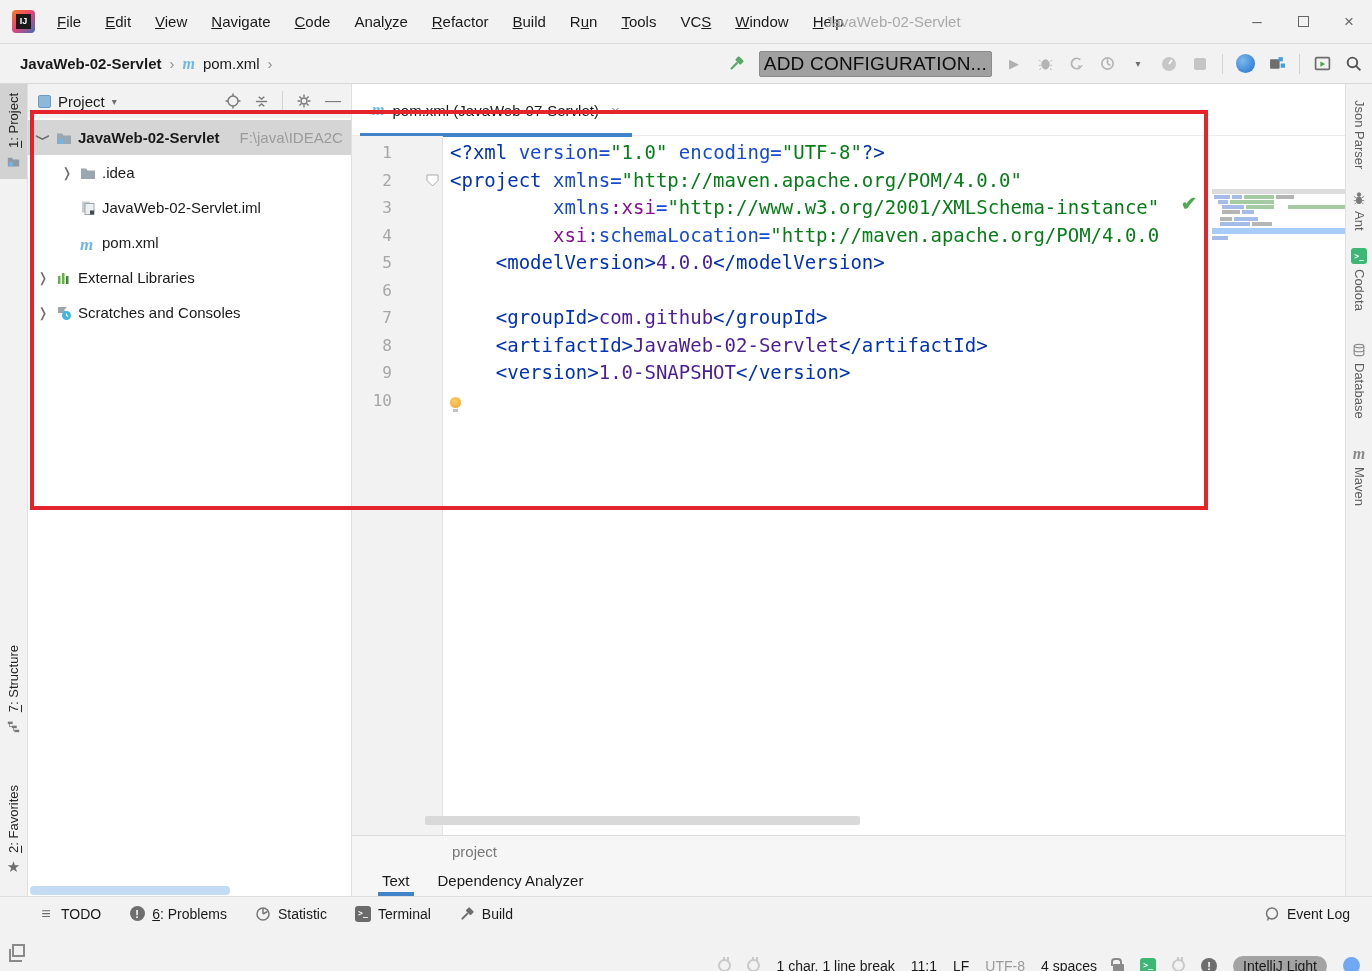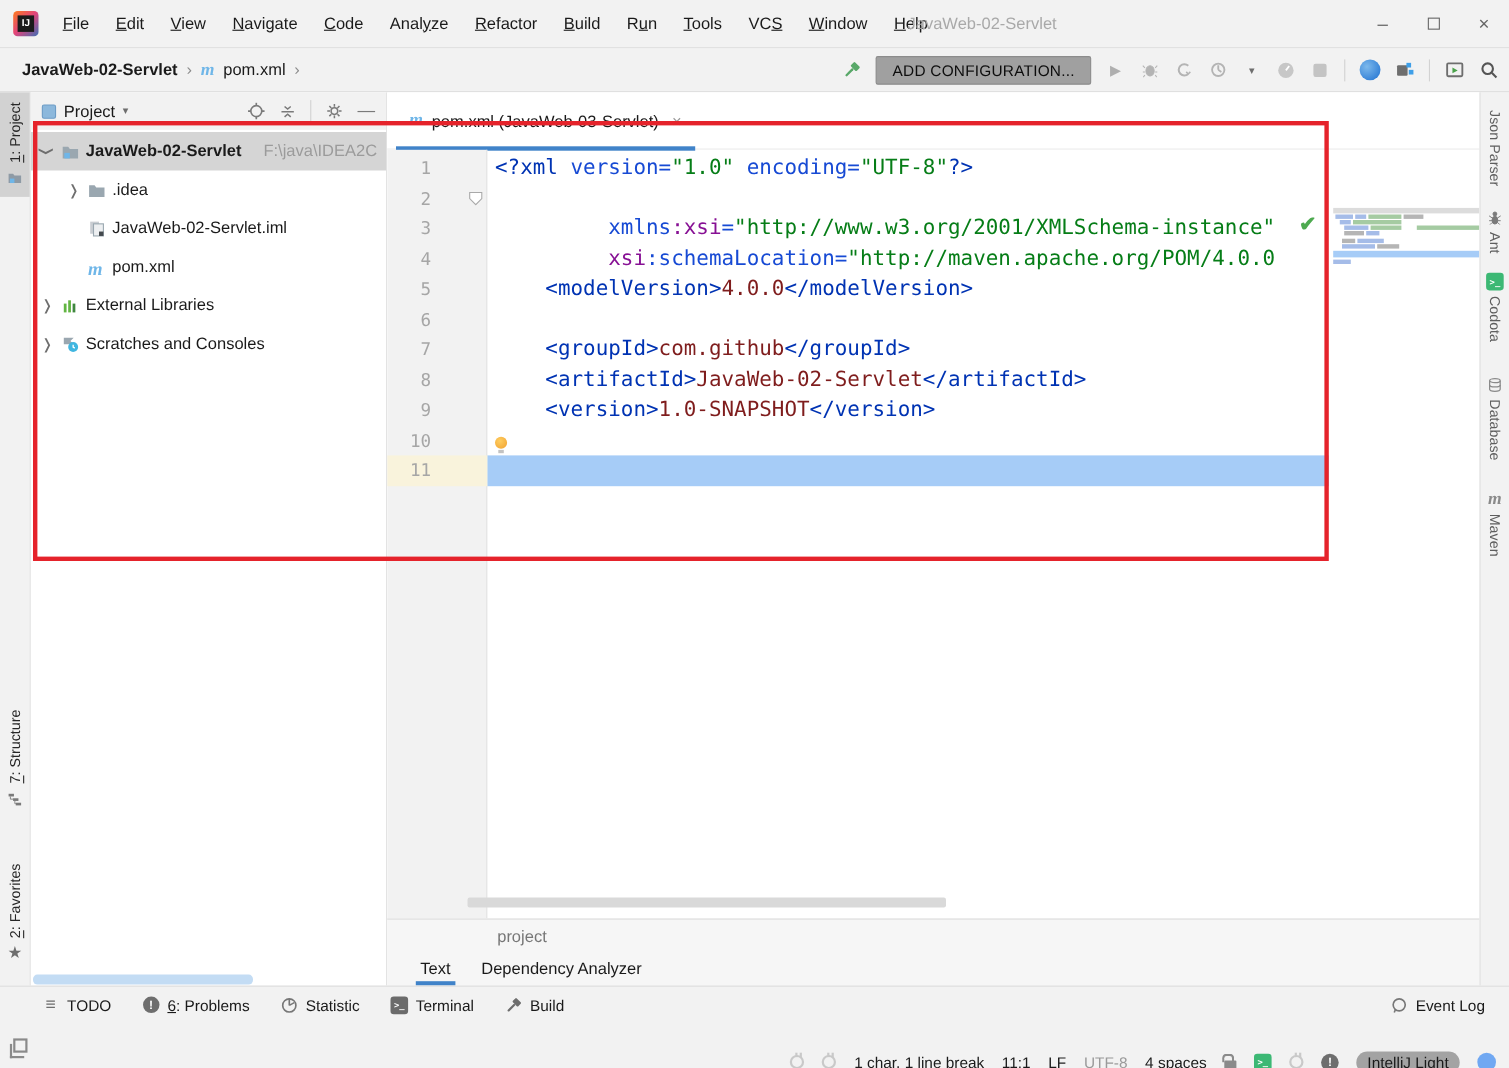--- a/index.html
+++ b/index.html
@@ -24,22 +24,22 @@
 
   
   #toolbar { position:absolute; left:0; top:44px; width:1372px; height:40px;
     background:#F2F2F2; border-bottom:1px solid #D9D9D9; display:flex; align-items:center; }
   #breadcrumb { display:flex; align-items:center; gap:8px; padding-left:20px; font-size:15px; }
   .crumb-sep { color:#8C8C8C; font-size:15px; }
   .mvn-m { color:#6FB6E8; font-weight:bold; font-style:italic; font-family:"Liberation Serif",serif; font-size:16px; }
   #toolbar-right { margin-left:auto; display:flex; align-items:center; gap:13px; padding-right:10px; }
   .tb-ic { width:18px; height:18px; display:flex; align-items:center; justify-content:center;
     color:#AFAFAF; font-size:13px; cursor:pointer; }
-  #add-config { height:26px; padding:0 14px; background:#A0A0A0; border:1px solid #8C8C8C;
-    border-radius:2px; font-size:14px; color:#0d0d0d; letter-spacing:.2px; display:flex;
+  #add-config { height:26px; padding:0 4px; background:#A0A0A0; border:1px solid #8C8C8C;
+    border-radius:2px; font-size:19px; color:#0d0d0d; letter-spacing:.2px; display:flex;
     align-items:center; cursor:pointer; }
   .vsep { width:1px; height:20px; background:#D2D2D2; }
   .codota-dot { width:19px; height:19px; border-radius:50%;
     background:radial-gradient(circle at 35% 35%, #7db9ec, #1d6fd0); }
 
   
   #main { position:absolute; left:0; top:84px; width:1372px; height:812px; display:flex; }
 
   
   #left-stripe { width:28px; background:#F2F2F2; border-right:1px solid #E0E0E0; position:relative; flex:none; }
@@ -83,21 +83,21 @@
     font-family:"DejaVu Sans Mono", monospace; font-size:19px; }
   .code-line { height:27.5px; display:flex; position:relative; cursor:text; }
   .ln { width:40px; flex:none; text-align:right; font-size:16px; color:#A6A6A6;
     line-height:27.5px; z-index:1; font-family:"DejaVu Sans Mono", monospace; }
   .fc { width:51px; flex:none; display:flex; justify-content:flex-end; align-items:center;
     padding-right:4px; z-index:1; }
   .cl-content { white-space:pre; line-height:27.5px; padding-left:7px; display:flex; align-items:center; }
   .code-line.current .gl { position:absolute; left:0; top:0; width:91px; height:27.5px; background:#F9F3DC; }
   .code-line.selected .cl-content { background:var(--sel); min-width:765px; }
   .tk-tag { color:var(--tag); } .tk-attr { color:var(--attr); }
-  .tk-ns { color:var(--ns); } .tk-str { color:var(--str); } .tk-plain { color:#7f1d1d; }
+  .tk-ns { color:var(--ns); } .tk-str { color:var(--str); } .tk-plain { color:#4c1d95; }
   .bulb { width:11px; height:11px; border-radius:50%;
     background:radial-gradient(circle at 40% 35%, #FFCD60, #F0A12F); position:relative; margin-top:4px; }
   .bulb::after { content:""; position:absolute; left:3px; bottom:-4px; width:5px; height:3px; background:#C2C2C2; }
   #insp-check { position:absolute; left:829px; top:56px; color:var(--check); font-size:19px; font-weight:bold; }
   #minimap { position:absolute; left:860px; top:49px; width:133px; height:62px; cursor:pointer; }
   .mm-bar { position:absolute; }
   #ed-hscroll { position:absolute; left:73px; top:680px; width:435px; height:9px;
     background:#D9D9D9; border-radius:2px; cursor:pointer; }
 
   #bottombar { position:absolute; left:0; right:0; top:751px; height:61px;
@@ -378,41 +378,42 @@
           <span class="">Scratches and Consoles</span>
         </div>
       </div>
     <div id="pp-hscroll"></div>
   </div>
 
   <div id="editor">
     <div id="tabstrip">
       <div id="etab">
         <span class="mvn-m">m</span>
-        <span>pom.xml (JavaWeb-03-Servlet)</span>
+        <span>pom.xml (JavaWeb-07-Servlet)</span>
         <span class="tab-close">×</span>
       </div>
     </div>
     <div id="code">
       <div id="gutterbg"></div>
       <div id="code-lines">
           <div class="code-line">
             <span class="ln">1</span>
             <span class="fc"></span>
             <span class="cl-content"><span class="tk-tag">&lt;?xml </span><span class="tk-attr">version=</span><span class="tk-str">"1.0"</span><span class="tk-plain"> </span><span class="tk-attr">encoding=</span><span class="tk-str">"UTF-8"</span><span class="tk-tag">?&gt;</span></span>
           </div>
           <div class="code-line">
             <span class="ln">2</span>
             <span class="fc">
               <span>
                 <svg width="13" height="13" viewBox="0 0 13 13">
                   <path d="M1 1 h11 v5.5 L6.5 12 L1 6.5 Z" fill="#fff" stroke="#A9A9A9"></path>
                 </svg>
               </span>
             </span>
+            <span class="cl-content"><span class="tk-tag">&lt;project </span><span class="tk-attr">xmlns=</span><span class="tk-str">"http://maven.apache.org/POM/4.0.0"</span></span>
           </div>
           <div class="code-line">
             <span class="ln">3</span>
             <span class="fc"></span>
             <span class="cl-content"><span class="tk-plain">         </span><span class="tk-attr">xmlns</span><span class="tk-ns">:xsi</span><span class="tk-attr">=</span><span class="tk-str">"http://www.w3.org/2001/XMLSchema-instance"</span></span>
           </div>
           <div class="code-line">
             <span class="ln">4</span>
             <span class="fc"></span>
             <span class="cl-content"><span class="tk-plain">         </span><span class="tk-ns">xsi</span><span class="tk-attr">:schemaLocation=</span><span class="tk-str">"http://maven.apache.org/POM/4.0.0</span></span>
@@ -439,26 +440,20 @@
           </div>
           <div class="code-line">
             <span class="ln">9</span>
             <span class="fc"></span>
             <span class="cl-content"><span class="tk-plain">    </span><span class="tk-tag">&lt;version&gt;</span><span class="tk-plain">1.0-SNAPSHOT</span><span class="tk-tag">&lt;/version&gt;</span></span>
           </div>
           <div class="code-line">
             <span class="ln">10</span>
             <span class="fc"></span>
             <span class="cl-content"><span class="bulb"></span></span>
-          </div>
-          <div class="code-line selected current">
-            <div class="gl"></div>
-            <span class="ln">11</span>
-            <span class="fc"></span>
-            <span class="cl-content"></span>
           </div>
         </div>
       <div id="insp-check">✔</div>
       <div id="minimap">
           <div class="mm-bar" style="left: 0px; top: 4px; width: 133px; height: 5px; background: rgb(220, 220, 220);"></div>
           <div class="mm-bar" style="left: 2px; top: 10px; width: 16px; height: 4px; background: rgb(165, 188, 232);"></div>
           <div class="mm-bar" style="left: 20px; top: 10px; width: 10px; height: 4px; background: rgb(165, 188, 232);"></div>
           <div class="mm-bar" style="left: 32px; top: 10px; width: 30px; height: 4px; background: rgb(165, 203, 162);"></div>
           <div class="mm-bar" style="left: 64px; top: 10px; width: 18px; height: 4px; background: rgb(181, 181, 181);"></div>
           <div class="mm-bar" style="left: 6px; top: 15px; width: 10px; height: 4px; background: rgb(165, 188, 232);"></div>

